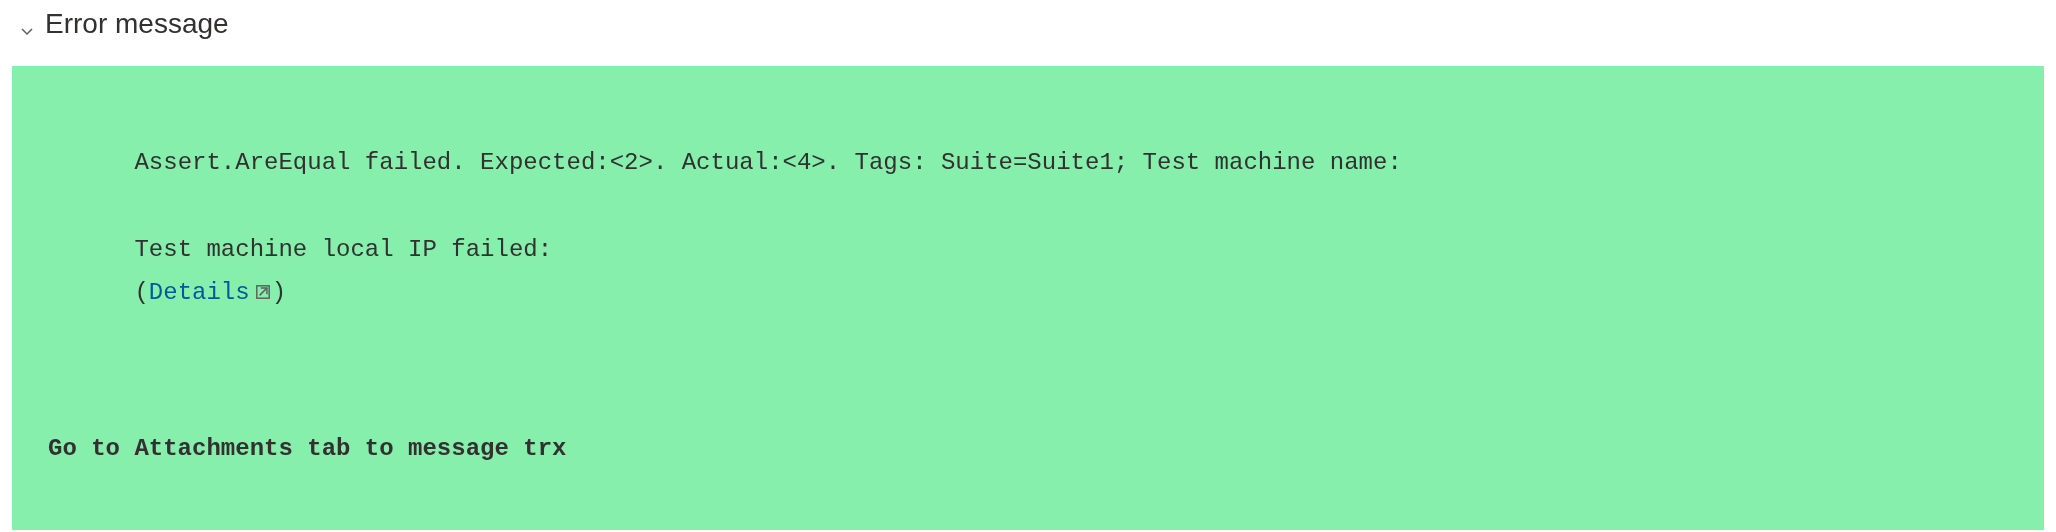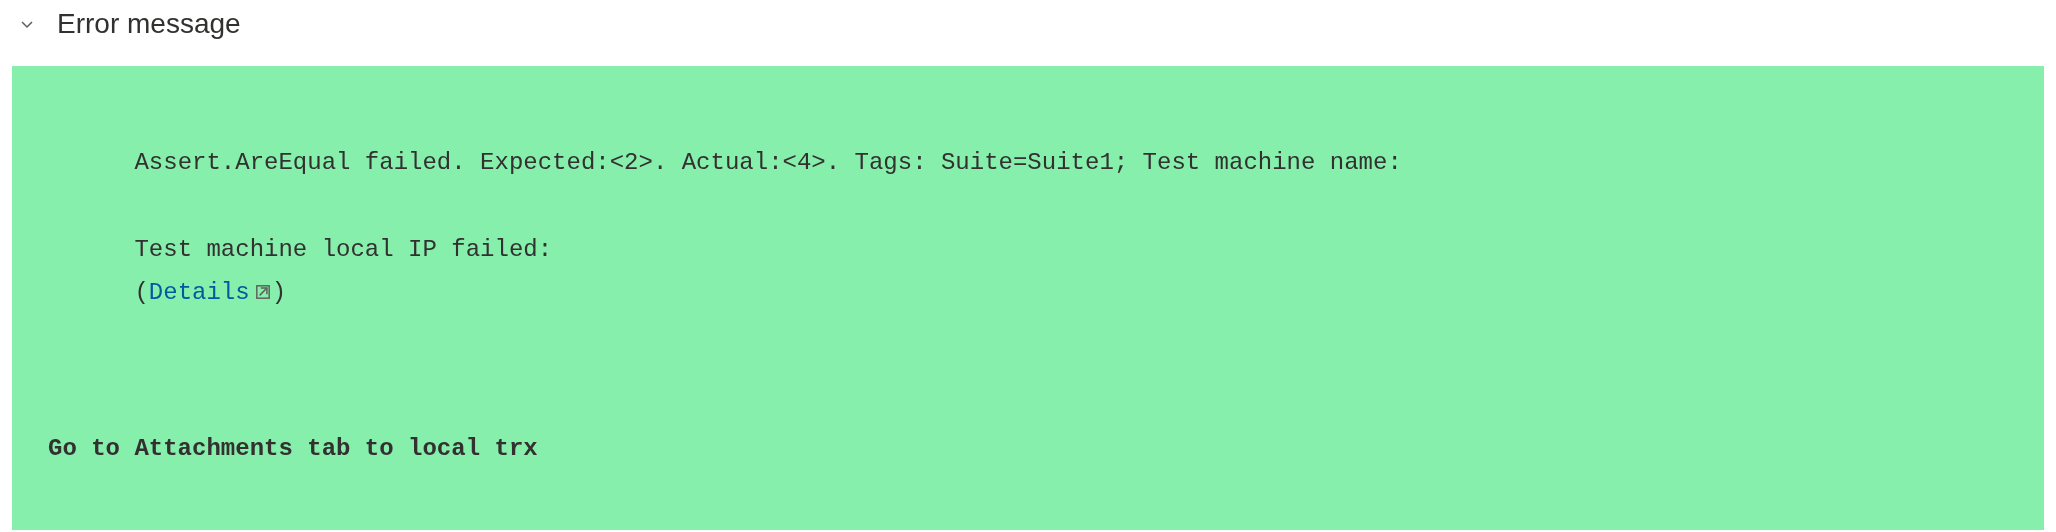--- a/index.html
+++ b/index.html
@@ -10,22 +10,22 @@
     body {
       font-family: "Segoe UI", -apple-system, BlinkMacSystemFont, sans-serif;
       background: #ffffff;
       padding: 0;
     }
     .section {
       width: 100%;
     }
     .section-header {
       display: flex;
-      align-items: center;
-      gap: 21px;
+      align-items: flex-end;
+      gap: 9px;
       padding: 8px 18px;
       cursor: pointer;
       user-select: none;
     }
     .chevron {
       width: 18px;
       height: 18px;
       display: inline-flex;
       align-items: center;
       justify-content: center;
@@ -93,15 +93,15 @@
   <div class="message-block">
     <div class="error-text">
       <span>Assert.AreEqual failed. Expected:&lt;2&gt;. Actual:&lt;4&gt;. Tags: Suite=Suite1; Test machine name:</span><br>
       <span>Test machine local IP failed: </span>
       <span>(</span><span class="details-link"><span class="details-link-text">Details</span><span class="external-icon"><svg viewBox="0 0 16 16" fill="none" stroke="currentColor" stroke-width="1.3">
               <rect x="2.5" y="2.5" width="11" height="11"></rect>
               <polyline points="6,4.5 11.5,4.5 11.5,10"></polyline>
               <line x1="11.5" y1="4.5" x2="5" y2="11"></line>
             </svg></span></span><span>)</span>
     </div>
-    <div class="hint-text">Go to Attachments tab to local trx</div>
+    <div class="hint-text">Go to Attachments tab to message trx</div>
   </div>
 </div>
 
 </body></html>

